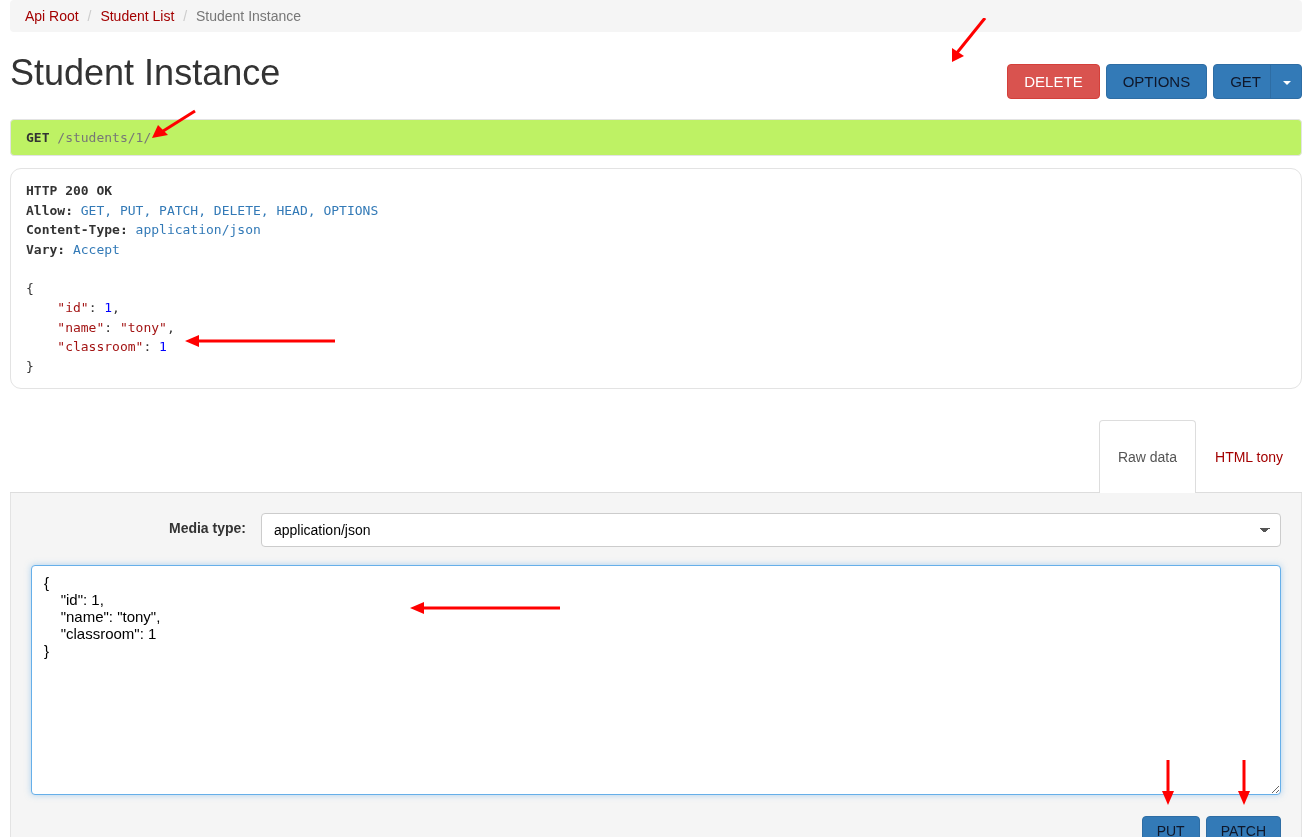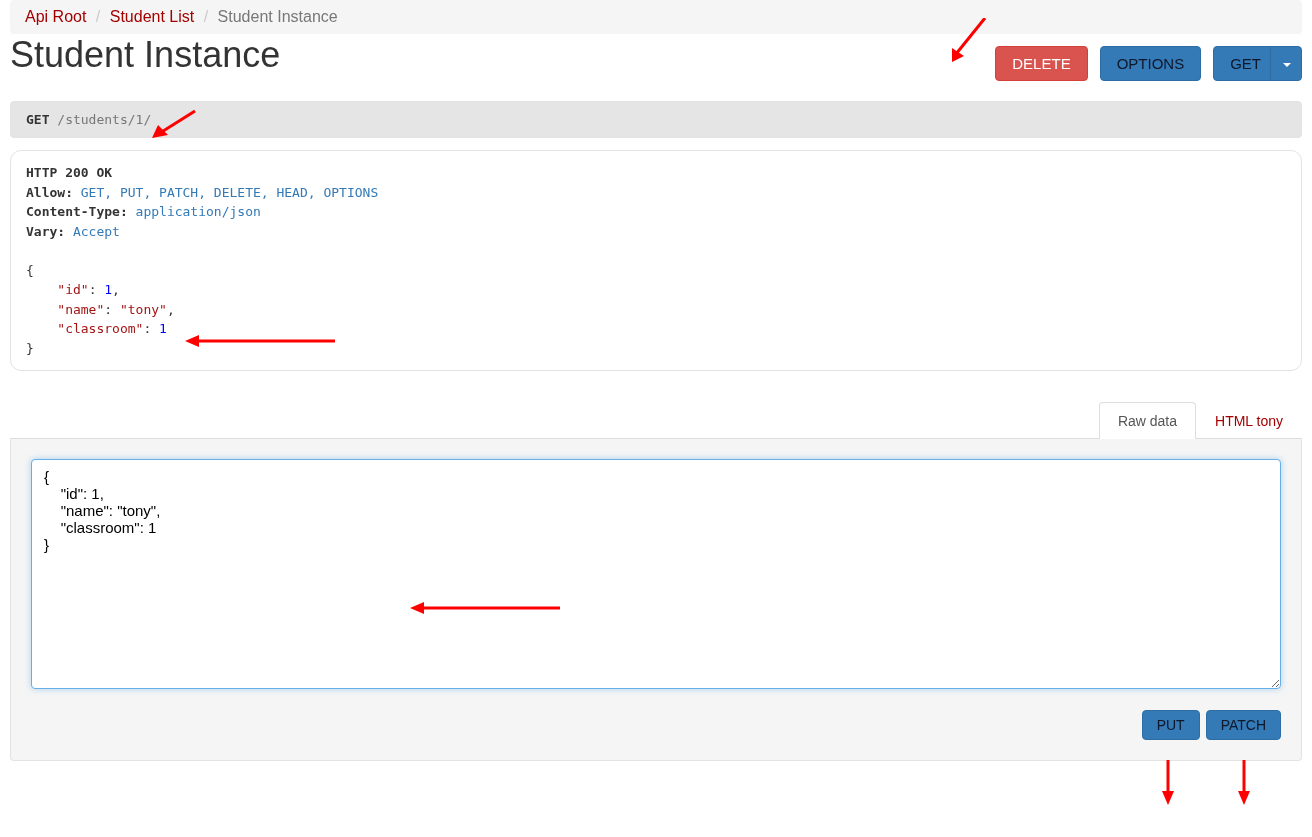--- a/index.html
+++ b/index.html
@@ -1,42 +1,42 @@
 <!DOCTYPE html>
 <html><head>
 <meta charset="utf-8">
 <style>
 * { box-sizing: border-box; margin: 0; padding: 0; }
 body { font-family: -apple-system, "Helvetica Neue", Helvetica, Arial, sans-serif; font-size: 14px; color: #333; background: #fff; width: 1312px; }
 .container { padding: 0 10px; }
-.breadcrumb { background: #f5f5f5; border-radius: 4px; padding: 8px 15px; font-size: 16px; }
+.breadcrumb { background: #f5f5f5; border-radius: 4px; padding: 8px 15px; margin-bottom: 20px; font-size: 14px; }
 .breadcrumb a { color: #a30000; text-decoration: none; }
 .breadcrumb .sep { color: #ccc; padding: 0 5px; }
 .breadcrumb .active { color: #777; }
 .header-row { display: flex; justify-content: space-between; align-items: flex-start; margin-bottom: 20px; }
 h1 { font-size: 36px; font-weight: 500; color: #333; }
-.btn-group { display: flex; gap: 12px; align-items: center; margin-top: 12px; }
+.btn-group { display: flex; gap: 6px; align-items: center; margin-top: 12px; }
 .btn { display: inline-block; padding: 8px 16px; font-size: 15px; border-radius: 4px; border: 1px solid transparent; cursor: pointer; text-align: center; }
 .btn-danger { background: #d9534f; border-color: #d43f3a; color: #fff; }
 .btn-primary { background: #337ab7; border-color: #2e6da4; color: #0f172a; }
 .btn-primary.caret-btn { padding: 8px 10px; margin-left: -8px; border-left: 1px solid #2e6da4; border-top-left-radius: 0; border-bottom-left-radius: 0; }
 .btn-get-group { display: flex; }
 .btn-get-group .btn:first-child { border-top-right-radius: 0; border-bottom-right-radius: 0; }
 .caret { display: inline-block; width: 0; height: 0; margin-left: 2px; vertical-align: middle; border-top: 4px solid #fff; border-right: 4px solid transparent; border-left: 4px solid transparent; }
-.request-info { background: #e5e5e5; border: 1px solid #e3e3e3; border-radius: 4px; padding: 10px 15px; font-family: Consolas, Menlo, monospace; font-size: 13px; color: #333; margin-bottom: 12px; }
+.request-info { background: #bef264; border: 1px solid #e3e3e3; border-radius: 4px; padding: 10px 15px; font-family: Consolas, Menlo, monospace; font-size: 13px; color: #333; margin-bottom: 12px; }
 .request-info .method { font-weight: bold; color: #333; }
 .request-info .url { color: #777; }
 .response { border: 1px solid #e3e3e3; border-radius: 11px; padding: 12px 15px; font-family: Consolas, Menlo, monospace; font-size: 13px; line-height: 1.5; white-space: pre; color: #333; margin-bottom: 30px; }
 .response .hn { font-weight: bold; }
 .response .hv { color: #337ab7; }
 .response .k { color: #a31515; }
 .response .n { color: #0000ff; }
 .response .s { color: #a31515; }
 .tabs-container { display: flex; justify-content: flex-end; border-bottom: 1px solid #ddd; }
-.tab { padding: 10px 18px; border: 1px solid transparent; border-bottom: none; cursor: pointer; color: #a30000; position: relative; bottom: -1px; }
+.tab { padding: 28px 18px; border: 1px solid transparent; border-bottom: none; cursor: pointer; color: #a30000; position: relative; bottom: -1px; }
 .tab.active { border-color: #ddd; background: #fff; border-radius: 4px 4px 0 0; color: #555; }
 .form-panel { background: #f5f5f5; border: 1px solid #e3e3e3; border-top: none; border-radius: 0 0 4px 4px; padding: 20px; }
 .form-row { display: flex; margin-bottom: 18px; }
 .form-label { width: 230px; text-align: right; padding-right: 15px; font-weight: bold; padding-top: 7px; color: #333; }
 .form-control-wrap { flex: 1; }
 .form-select { width: 100%; height: 34px; padding: 6px 12px; border: 1px solid #ccc; border-radius: 4px; background: #fff; font-size: 14px; appearance: none; background-image: linear-gradient(45deg, transparent 50%, #555 50%), linear-gradient(135deg, #555 50%, transparent 50%); background-position: calc(100% - 15px) 14px, calc(100% - 10px) 14px; background-size: 5px 5px, 5px 5px; background-repeat: no-repeat; }
 .form-textarea { width: 100%; height: 230px; padding: 8px 12px; border: 1px solid #66afe9; border-radius: 4px; font-size: 15px; font-family: inherit; resize: vertical; outline: none; box-shadow: 0 0 6px rgba(102,175,233,.5); }
 .form-actions { display: flex; justify-content: flex-end; gap: 6px; margin-top: 10px; }
 .btn-sm { padding: 6px 14px; font-size: 14px; }
 .arrow { position: absolute; pointer-events: none; }
@@ -82,20 +82,28 @@
     <span class="k">"classroom"</span>: <span class="n">1</span>
 }</div>
 
   <div class="tabs-container">
     <div class="tab active">Raw data</div>
     <div class="tab">HTML tony</div>
   </div>
 
   <div class="form-panel">
     <div class="form-row">
+      <div class="form-label">Media type:</div>
+      <div class="form-control-wrap">
+        <select class="form-select">
+          <option>application/json</option>
+        </select>
+      </div>
+    </div>
+    <div class="form-row">
       <div class="form-control-wrap">
         <textarea class="form-textarea" style="">{
     "id": 1,
     "name": "tony",
     "classroom": 1
 }</textarea>
       </div>
     </div>
     <div class="form-actions">
       <button class="btn btn-primary btn-sm">PUT</button>

